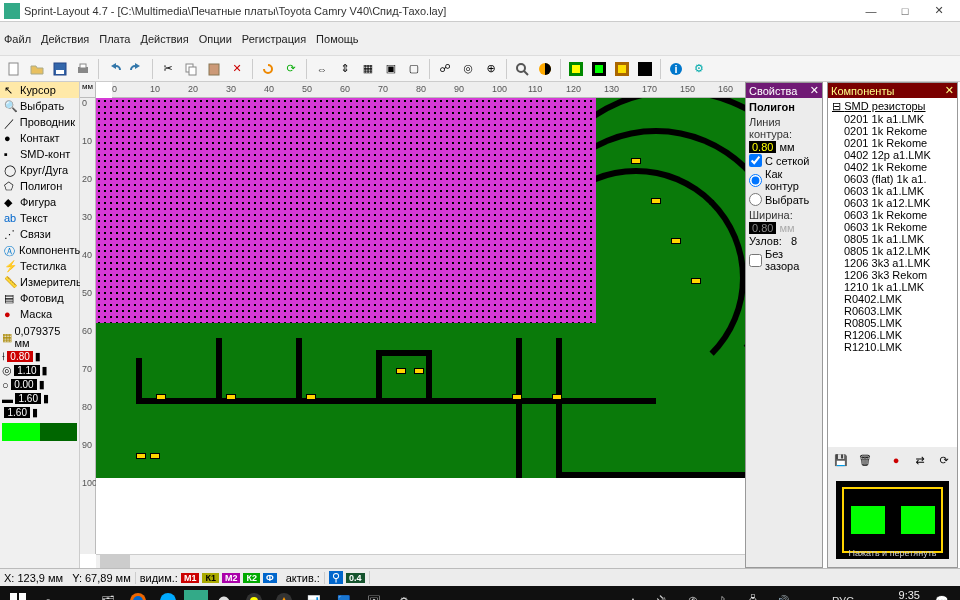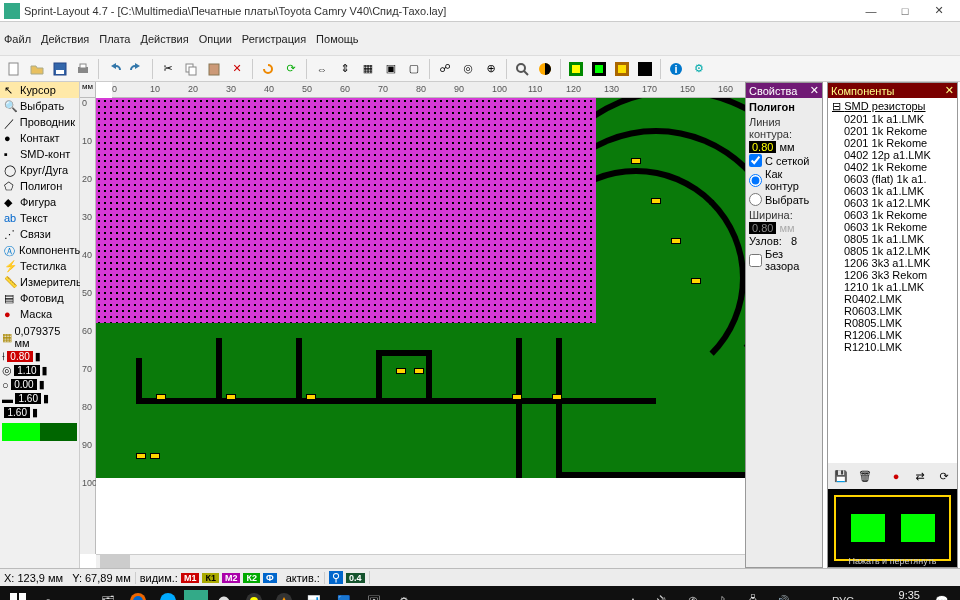--- a/index.html
+++ b/index.html
@@ -48,21 +48,21 @@
 .propbody { padding:3px; font-size:10px; }
 .propbody .lbl { color:#333; margin-top:3px; }
 .propbody .chip { background:#000; color:#ff0; padding:0 3px; display:inline-block; }
 .propbody .row { display:flex; align-items:center; gap:3px; margin:1px 0; }
 .comppanel { width:131px; background:#ececec; border:1px solid #999; display:flex; flex-direction:column; }
 .comppanel .panelhdr { background:#7a0000; color:#ff8; }
 .tree { flex:1; background:#fff; overflow:auto; font-size:10px; padding:2px; }
 .tree .node { white-space:nowrap; padding:0 0 0 14px; }
 .tree .root { padding-left:2px;text-decoration:underline; }
 .compfoot { padding:3px; display:flex; gap:4px; align-items:center; }
-.compprev { height:78px; background:#000; margin:0; display:flex; align-items:center; justify-content:center; position:relative; }
+.compprev { height:78px; background:#000; margin:8px; display:flex; align-items:center; justify-content:center; position:relative; }
 .compprev .outline { position:absolute; inset:6px; border:2px solid #ffd400; }
 .compprev .p { width:34px; height:28px; background:#0f0; }
 .compprev .gap { width:16px; }
 .compprev .cap { position:absolute; bottom:1px; width:100%; text-align:center; color:#ccc; font-size:9px; }
 .statusbar { height:18px; background:#ececec; border-top:1px solid #bbb; display:flex; align-items:center; font-size:10px; }
 .statusbar .cell { padding:0 4px; border-right:1px solid #ccc; display:flex; align-items:center; gap:3px; }
 .layerchip { padding:0 3px; color:#fff; font-weight:bold; font-size:9px;text-align:center; }
 .taskbar { height:30px; background:#101010; display:flex; align-items:center; padding:0 4px; gap:2px; }
 .taskbar .tbicn { width:28px; height:24px; display:flex; align-items:center; justify-content:center; color:#ddd; }
 .taskbar .spacer { flex:1; }

